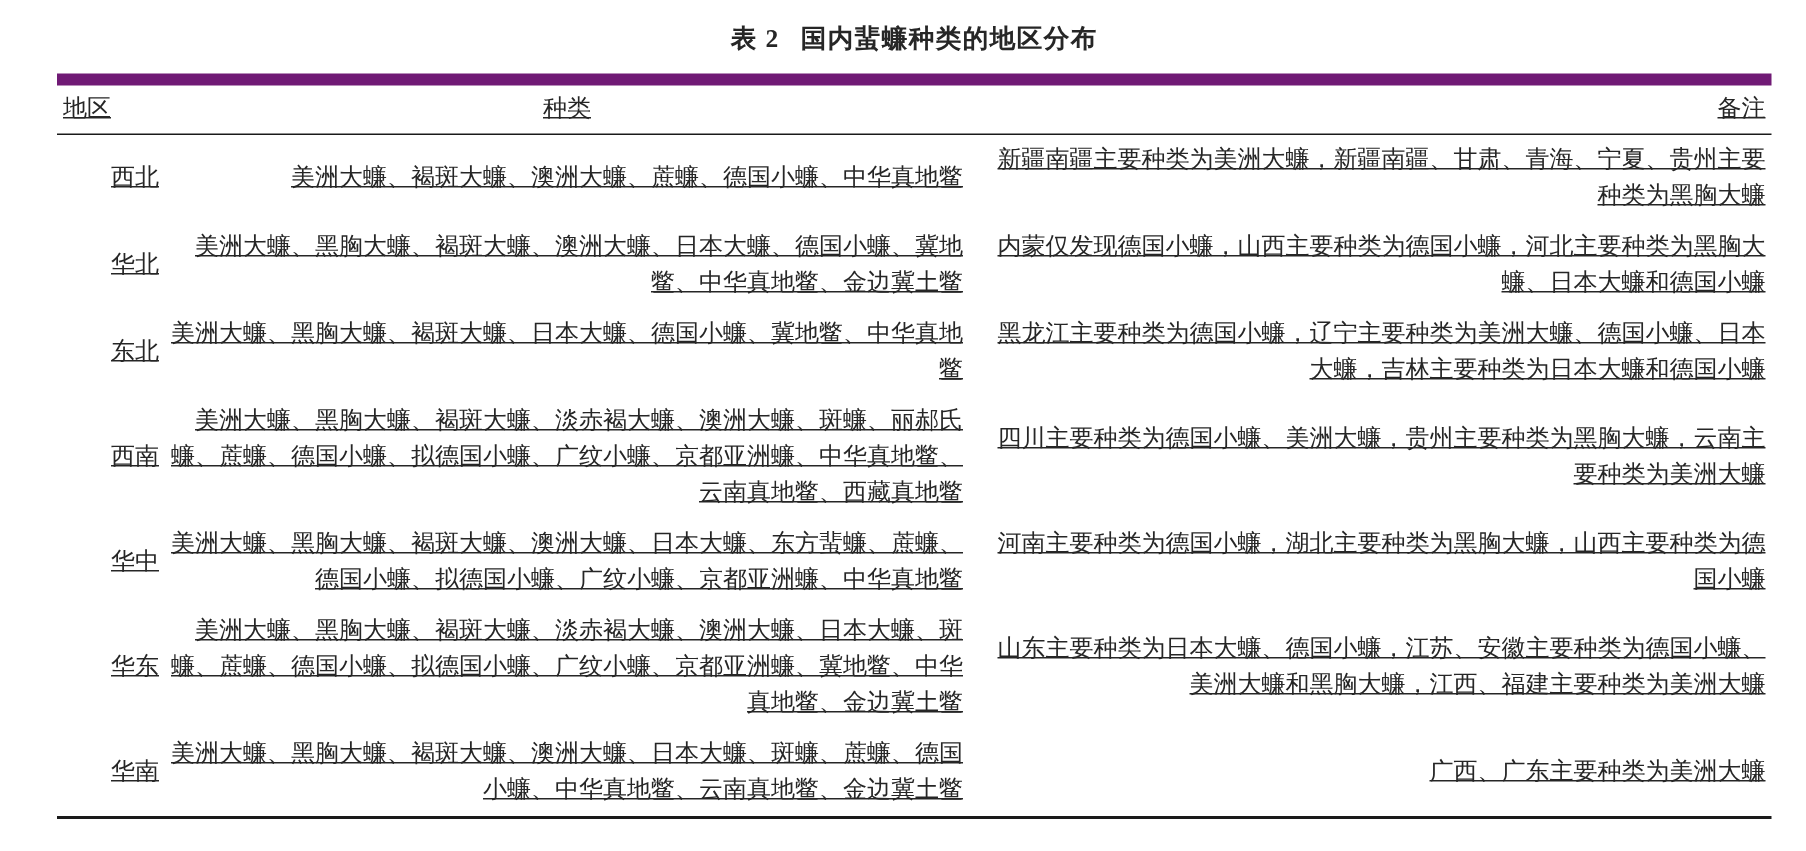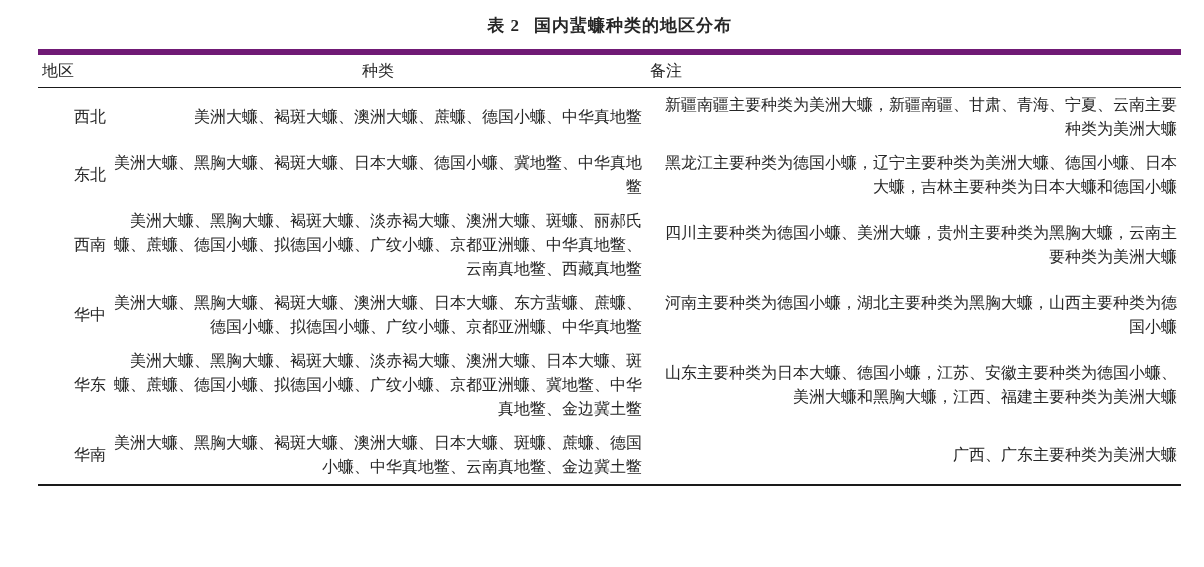--- a/index.html
+++ b/index.html
@@ -30,34 +30,35 @@
     letter-spacing: 1px;
     margin-bottom: 12px;
     white-space: nowrap;
   }
   .caption .cap-label {
     margin-right: 14px;
   }
   table.data-table {
     width: 100%;
     border-collapse: collapse;
-    border-top: 6px solid #701a75;
+    border-top: 8px solid #701a75;
     border-bottom: 2px solid #1a1a1a;
     font-size: 16px;
     line-height: 24px;
+    text-decoration: underline;
   }
   table.data-table thead th {
     font-weight: normal;
     border-bottom: 1.2px solid #1a1a1a;
     padding: 4px 4px;
     font-size: 16px;
   }
   th.col-region { text-align: left; padding-left: 7px; width: 64px; }
   th.col-species { text-align: center; width: 528px; }
-  th.col-notes { text-align: left; }
+  th.col-notes { text-align: right; }
   table.data-table td {
     vertical-align: middle;
     padding: 5px 4px;
     text-align: right;
   }
   td.cell-region {
     padding-left: 7px;
     white-space: nowrap;
     vertical-align: middle;
   }
@@ -85,21 +86,26 @@
         <tr>
           <th class="col-region">地区</th>
           <th class="col-species">种类</th>
           <th class="col-notes">备注</th>
         </tr>
       </thead>
       <tbody>
         <tr>
           <td class="cell-region">西北</td>
           <td class="cell-species">美洲大蠊、褐斑大蠊、澳洲大蠊、蔗蠊、德国小蠊、中华真地鳖</td>
-          <td class="cell-notes">新疆南疆主要种类为美洲大蠊，新疆南疆、甘肃、青海、宁夏、云南主要种类为美洲大蠊</td>
+          <td class="cell-notes">新疆南疆主要种类为美洲大蠊，新疆南疆、甘肃、青海、宁夏、贵州主要种类为黑胸大蠊</td>
+        </tr>
+        <tr>
+          <td class="cell-region">华北</td>
+          <td class="cell-species">美洲大蠊、黑胸大蠊、褐斑大蠊、澳洲大蠊、日本大蠊、德国小蠊、冀地鳖、中华真地鳖、金边冀土鳖</td>
+          <td class="cell-notes">内蒙仅发现德国小蠊，山西主要种类为德国小蠊，河北主要种类为黑胸大蠊、日本大蠊和德国小蠊</td>
         </tr>
         <tr>
           <td class="cell-region">东北</td>
           <td class="cell-species">美洲大蠊、黑胸大蠊、褐斑大蠊、日本大蠊、德国小蠊、冀地鳖、中华真地鳖</td>
           <td class="cell-notes">黑龙江主要种类为德国小蠊，辽宁主要种类为美洲大蠊、德国小蠊、日本大蠊，吉林主要种类为日本大蠊和德国小蠊</td>
         </tr>
         <tr>
           <td class="cell-region">西南</td>
           <td class="cell-species">美洲大蠊、黑胸大蠊、褐斑大蠊、淡赤褐大蠊、澳洲大蠊、斑蠊、丽郝氏蠊、蔗蠊、德国小蠊、拟德国小蠊、广纹小蠊、京都亚洲蠊、中华真地鳖、云南真地鳖、西藏真地鳖</td>
           <td class="cell-notes">四川主要种类为德国小蠊、美洲大蠊，贵州主要种类为黑胸大蠊，云南主要种类为美洲大蠊</td>

